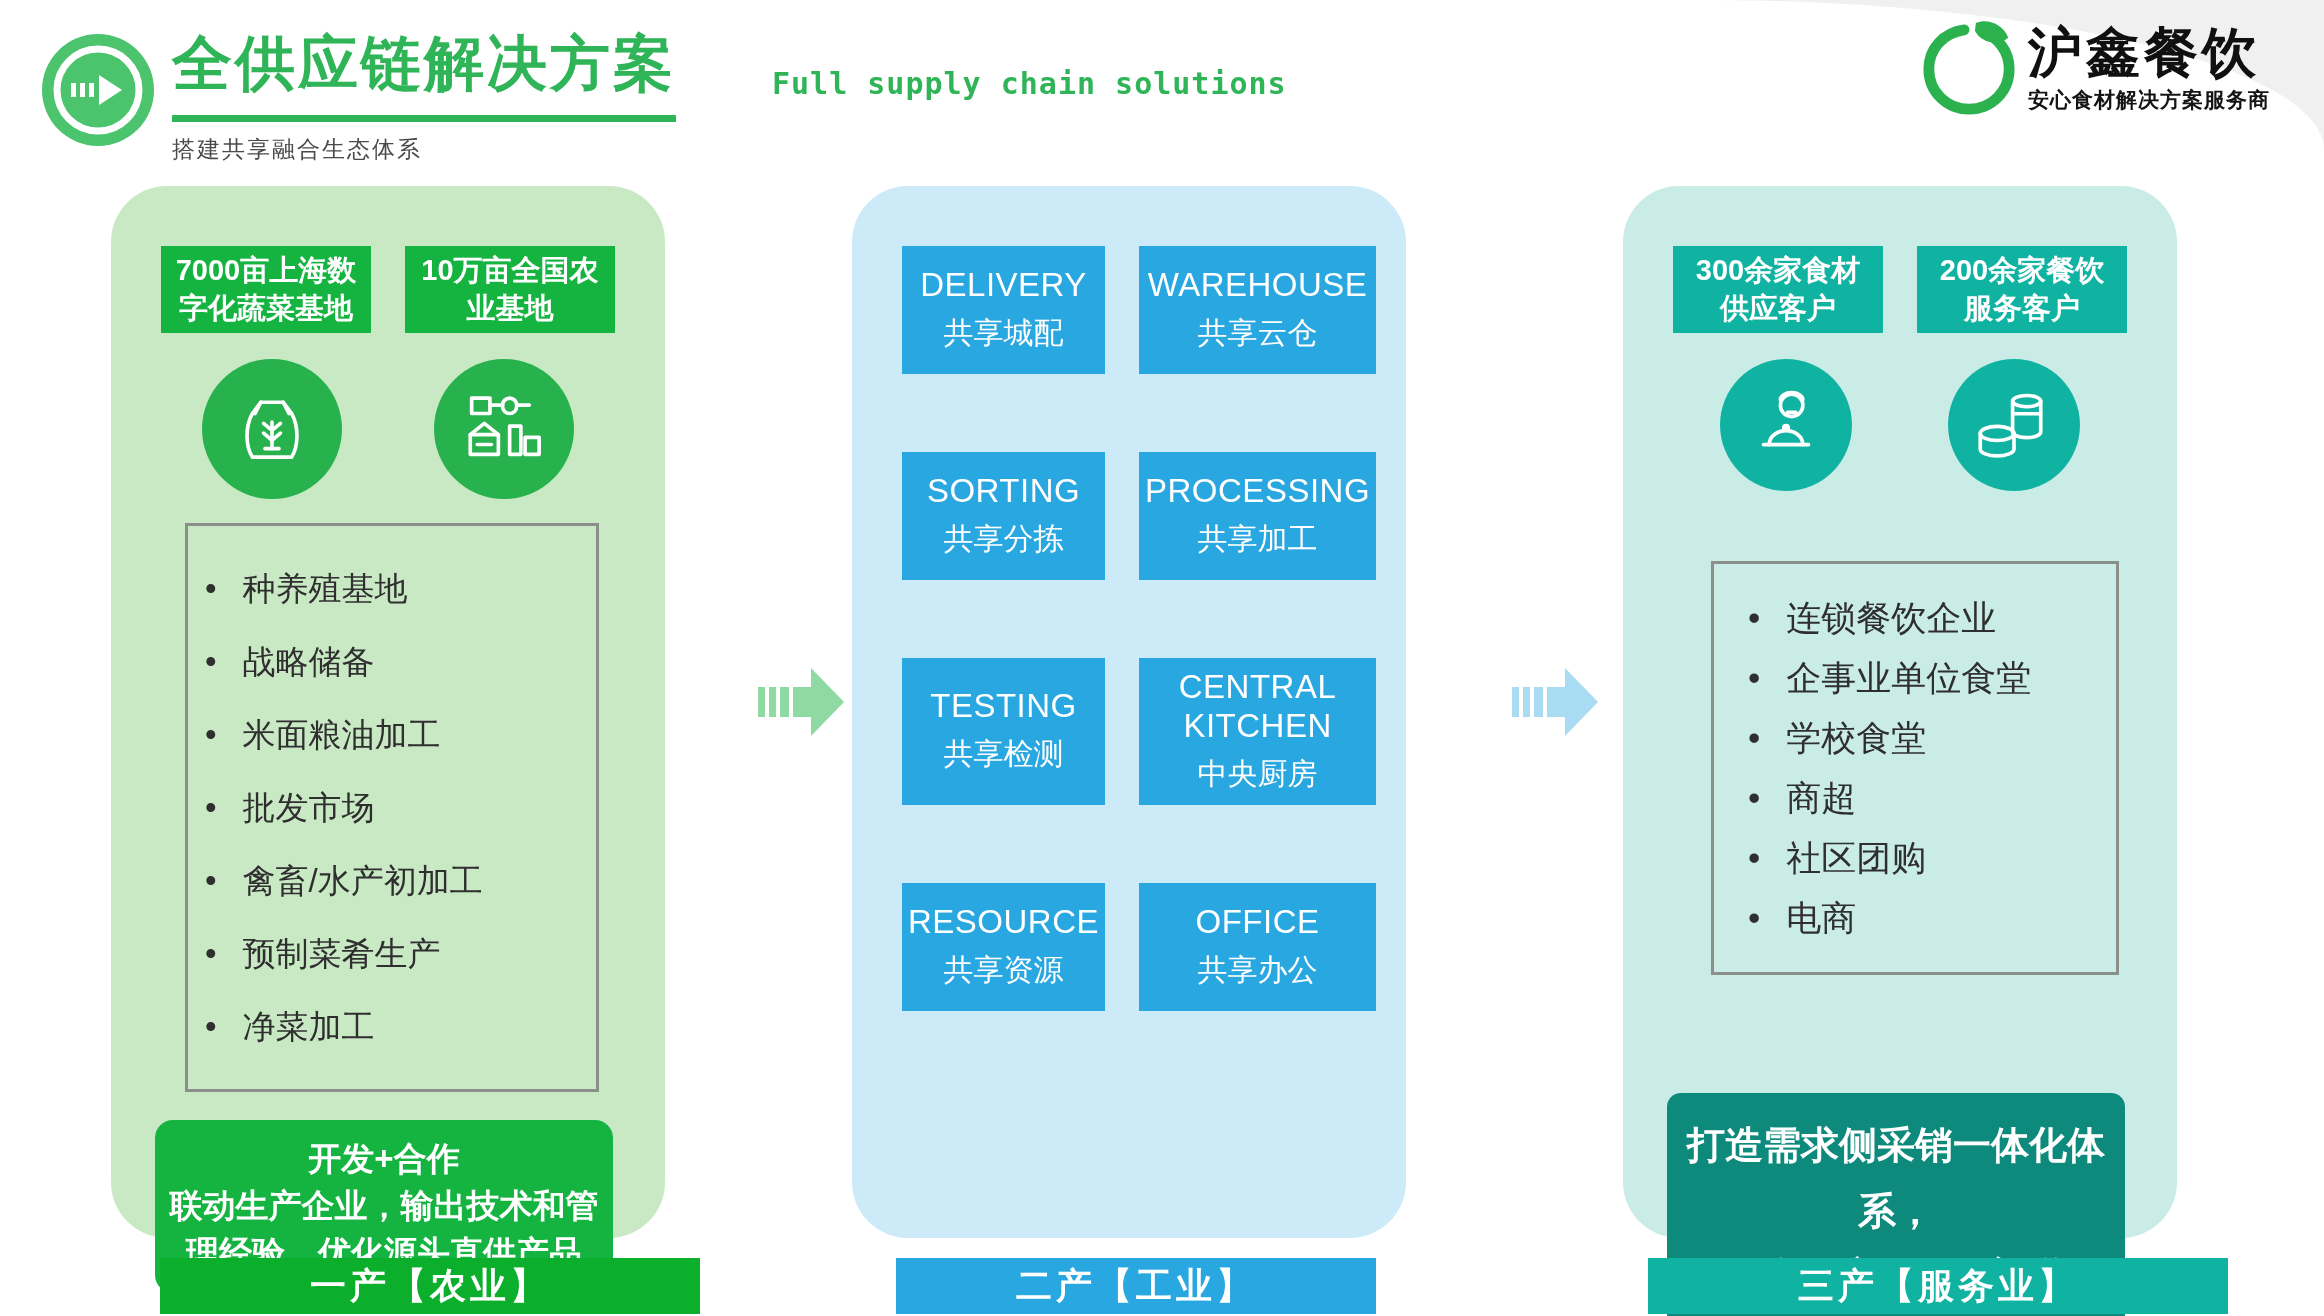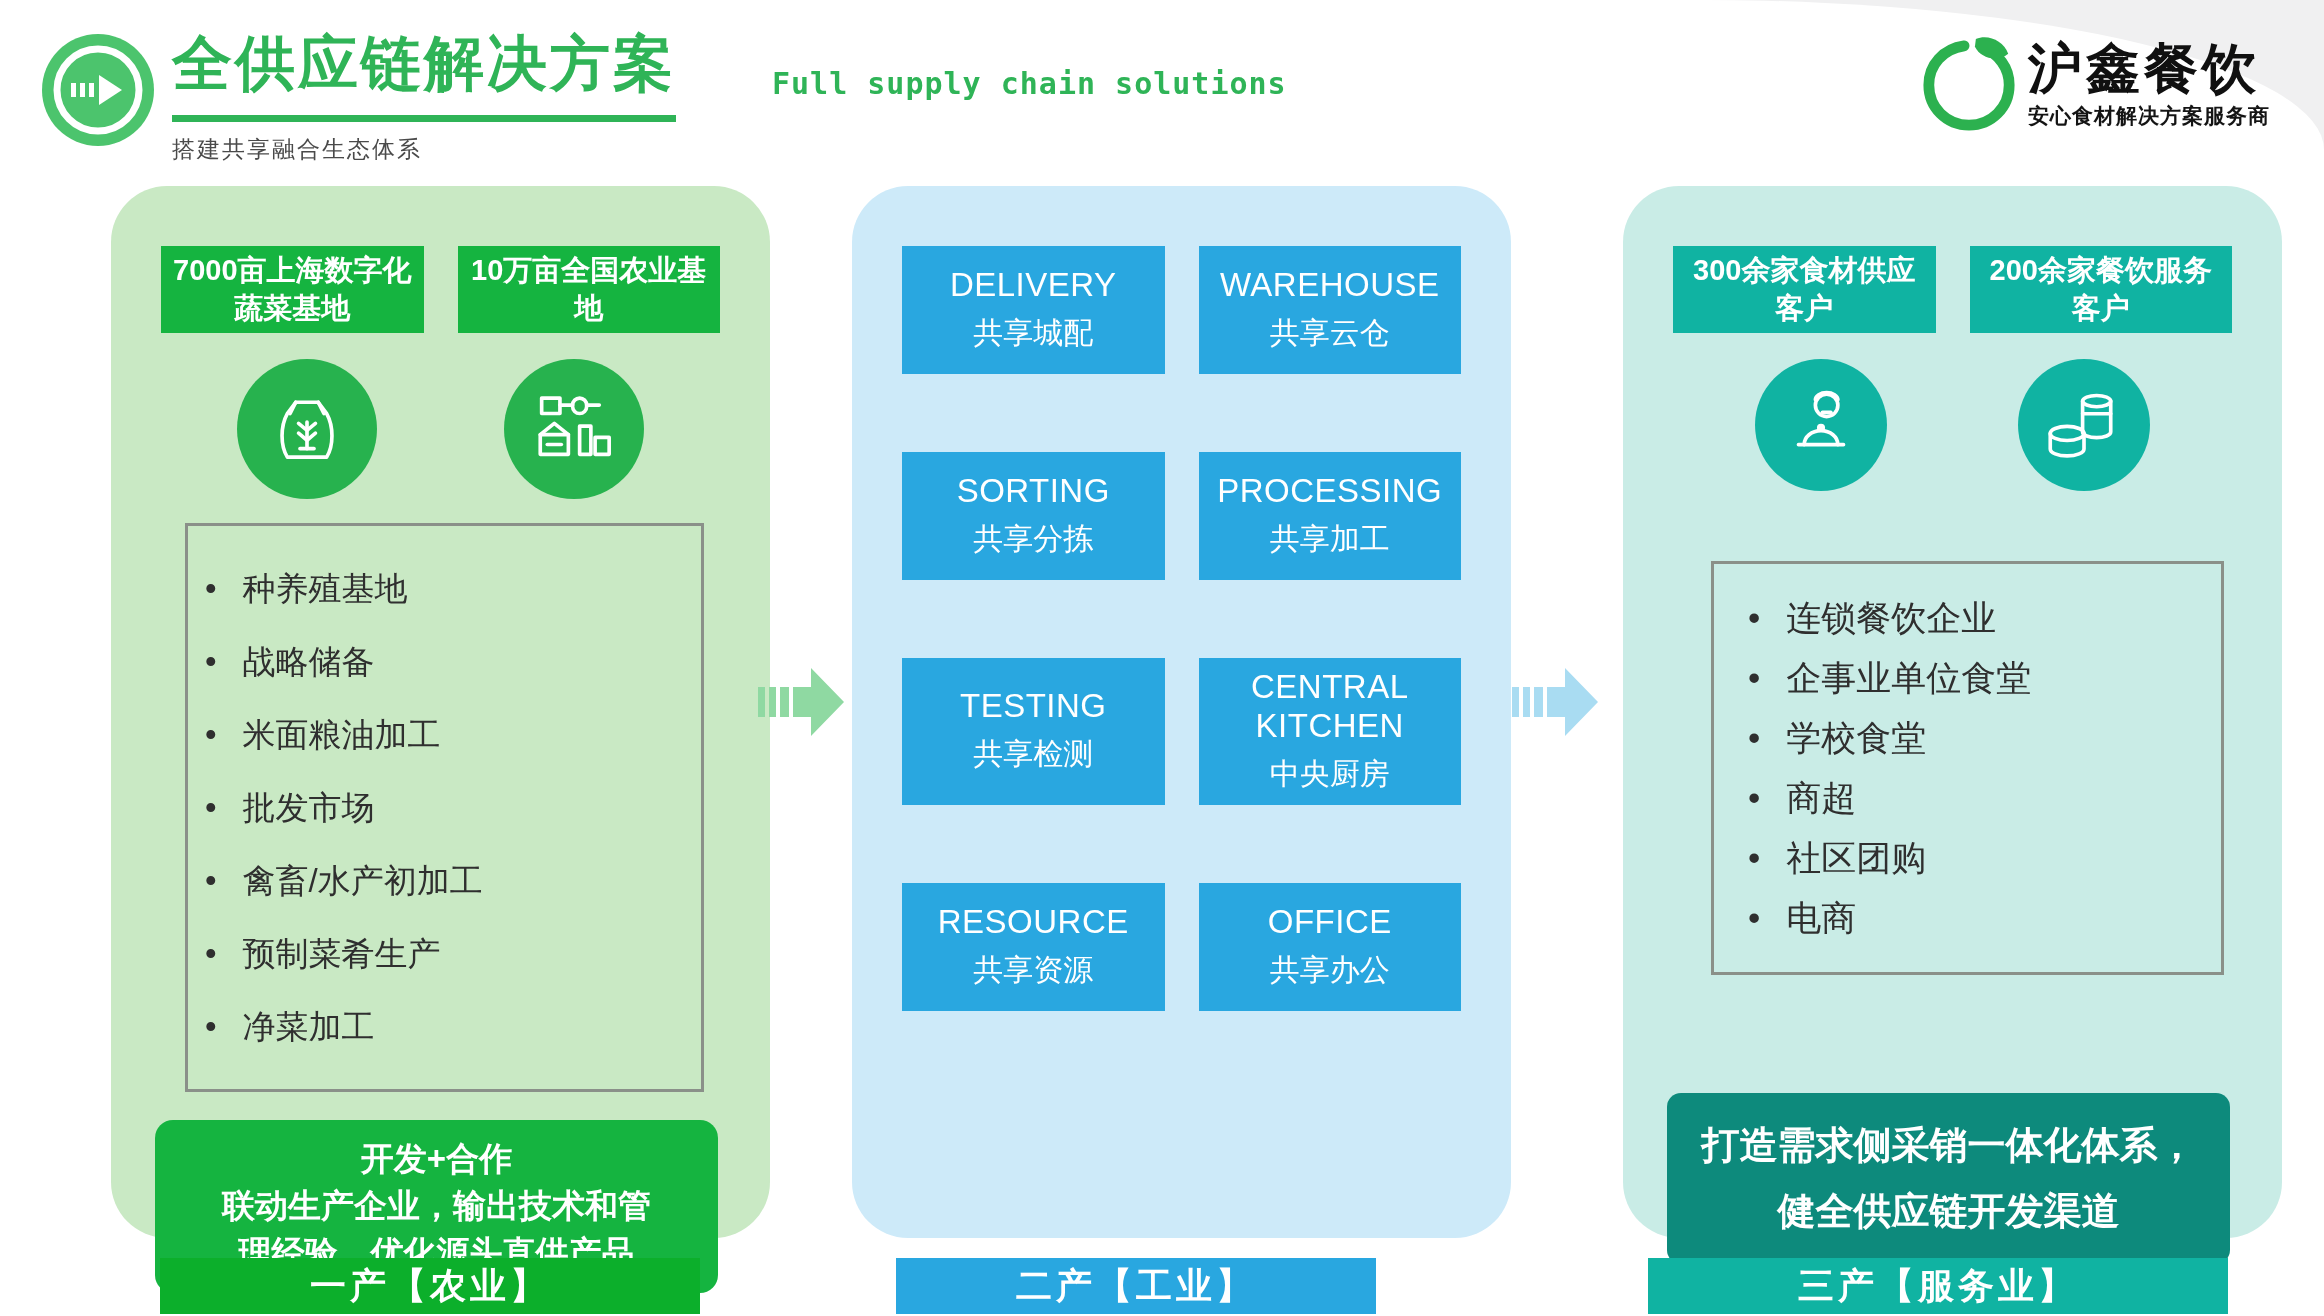--- a/index.html
+++ b/index.html
@@ -17,28 +17,28 @@
   .header { position:absolute; left:0; top:0; width:100%; height:185px; z-index:2;padding-left:8px; }
   .hdr-icon { position:absolute; left:42px; top:34px; width:112px; height:112px; }
   .hdr-icon svg { width:100%; height:100%; }
   .hdr-titleblock { position:absolute; left:172px; top:24px; }
   .hdr-title { margin:0; display:inline-block; font-size:60px; font-weight:bold;
                color:var(--title-green,#2fb457); letter-spacing:3px;
                border-bottom:7px solid var(--title-green,#2fb457); padding-bottom:10px; }
   .hdr-subtitle { margin-top:12px; font-size:23px; color:#4a4a4a; letter-spacing:2px; }
   .hdr-en { position:absolute; left:772px; top:66px; font-family:"DejaVu Sans Mono", monospace;
             font-weight:bold; font-size:30px; color:var(--title-green,#2fb457); letter-spacing:1px; }
-  .logo { position:absolute; right:62px; top:36px; display:flex; align-items:center; gap:10px; }
+  .logo { position:absolute; right:62px; top:20px; display:flex; align-items:center; gap:10px; }
   .logo-icon svg { width:98px; height:98px; display:block; }
   .logo-text { display:flex; flex-direction:column; }
   .logo-name { font-size:54px; font-weight:900; color:#101010; letter-spacing:4px; line-height:1.05; }
   .logo-tagline { font-size:21px; font-weight:bold; color:#141414; margin-top:5px; letter-spacing:1px; }
 
   
-  .panel { position:absolute; top:186px; width:659px; height:1052px; border-radius:56px; z-index:1; }
+  .panel { position:absolute; top:186px; width:554px; height:1052px; border-radius:56px; z-index:1; }
   .panel-agri { left:111px;  background:var(--panel-green,#c9e9c4); }
   .panel-ind  { left:852px;  background:var(--panel-blue,#cdeaf9); }
   .panel-serv { left:1623px; background:var(--panel-teal,#c9ece6); }
 
   .badge-row { display:flex; gap:34px; padding:0 50px; margin-top:60px; }
   .badge { flex:1; min-height:86px; display:flex; align-items:center; justify-content:center;
            text-align:center; color:#fff; font-weight:bold; font-size:29px; line-height:1.3;
            padding:6px 12px; box-sizing:border-box; }
   .badge-green { background:var(--green,#15b440); }
   .badge-teal  { background:var(--teal,#10b3a2); }

